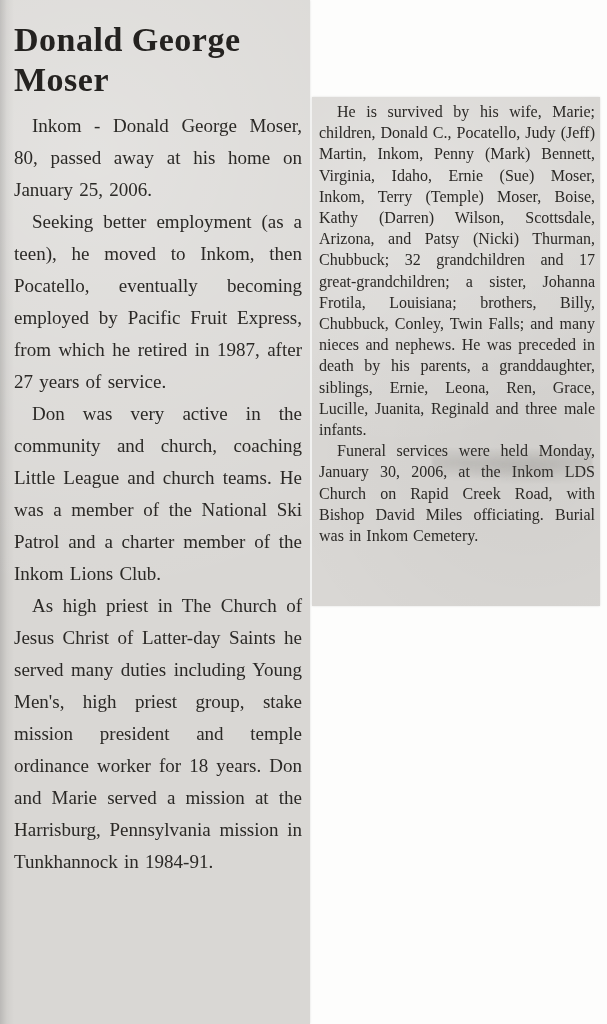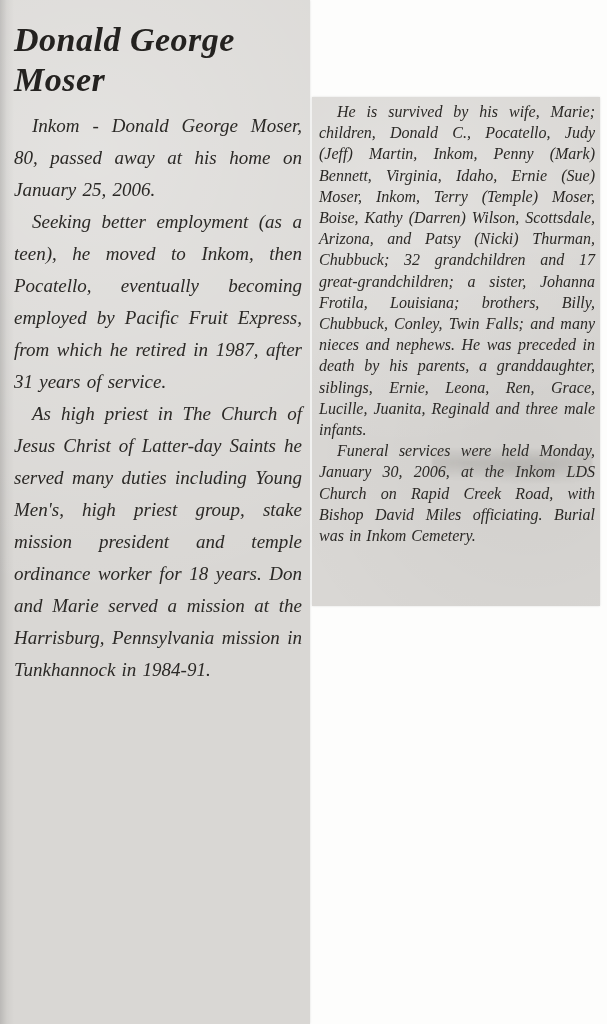--- a/index.html
+++ b/index.html
@@ -12,21 +12,21 @@
   body{
     background:var(--bg);
     font-family:"Liberation Serif", serif;
     color:var(--ink);
     position:relative;
     overflow:hidden;
   }
   .scan{
     position:absolute;
     inset:0;
-    width:490px;height:1024px;font-style:italic;
+    width:490px;height:1024px;
   }
   .clip{
     position:absolute;
     background:
       radial-gradient(circle at 30% 20%, rgba(255,255,255,.25), rgba(255,255,255,0) 55%),
       radial-gradient(circle at 75% 70%, rgba(0,0,0,.035), rgba(0,0,0,0) 60%),
       var(--paper);
     box-shadow:0 0 2px rgba(0,0,0,.12);
   }
   .clip-left{
@@ -76,21 +76,22 @@
   }
 </style>
 </head>
 <body>
 
 <div class="scan">
 
   <div class="clip clip-left">
     <h1 class="headline">Donald George Moser</h1>
     <p class="body">Inkom - Donald George Moser, 80, passed away at his home on January 25, 2006.</p>
-    <p class="body">Seeking better employment (as a teen), he moved to Inkom, then Pocatello, eventually becoming employed by Pacific Fruit Express, from which he retired in 1987, after 31 years of service.</p>
+    <p class="body">Seeking better employment (as a teen), he moved to Inkom, then Pocatello, eventually becoming employed by Pacific Fruit Express, from which he retired in 1987, after 27 years of service.</p>
+    <p class="body">Don was very active in the community and church, coaching Little League and church teams. He was a member of the National Ski Patrol and a charter member of the Inkom Lions Club.</p>
     <p class="body">As high priest in The Church of Jesus Christ of Latter-day Saints he served many duties including Young Men's, high priest group, stake mission president and temple ordinance worker for 18 years. Don and Marie served a mission at the Harrisburg, Pennsylvania mission in Tunkhannock in 1984-91.</p>
   </div>
 
   <div class="clip clip-right">
     <p class="body">He is survived by his wife, Marie; children, Donald C., Pocatello, Judy (Jeff) Martin, Inkom, Penny (Mark) Bennett, Virginia, Idaho, Ernie (Sue) Moser, Inkom, Terry (Temple) Moser, Boise, Kathy (Darren) Wilson, Scottsdale, Arizona, and Patsy (Nicki) Thurman, Chubbuck; 32 grandchildren and 17 great-grandchildren; a sister, Johanna Frotila, Louisiana; brothers, Billy, Chubbuck, Conley, Twin Falls; and many nieces and nephews. He was preceded in death by his parents, a granddaughter, siblings, Ernie, Leona, Ren, Grace, Lucille, Juanita, Reginald and three male infants.</p>
     <p class="body">Funeral services were held Monday, January 30, 2006, at the Inkom LDS Church on Rapid Creek Road, with Bishop David Miles officiating. Burial was in Inkom Cemetery.</p>
     <div class="smudge"></div>
   </div>
 
 </div>

